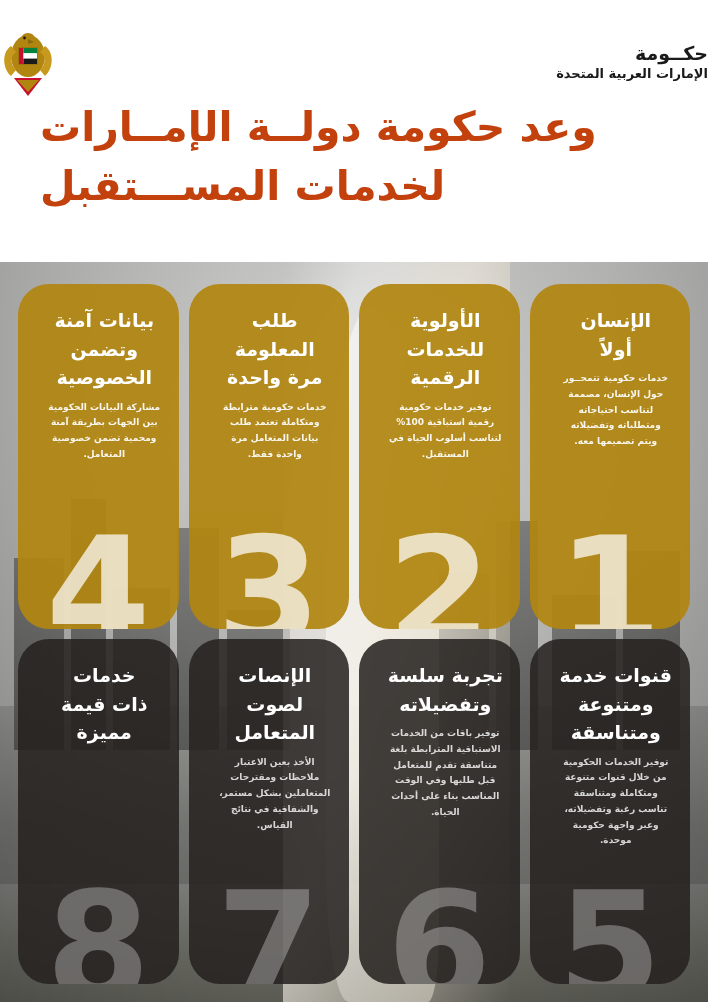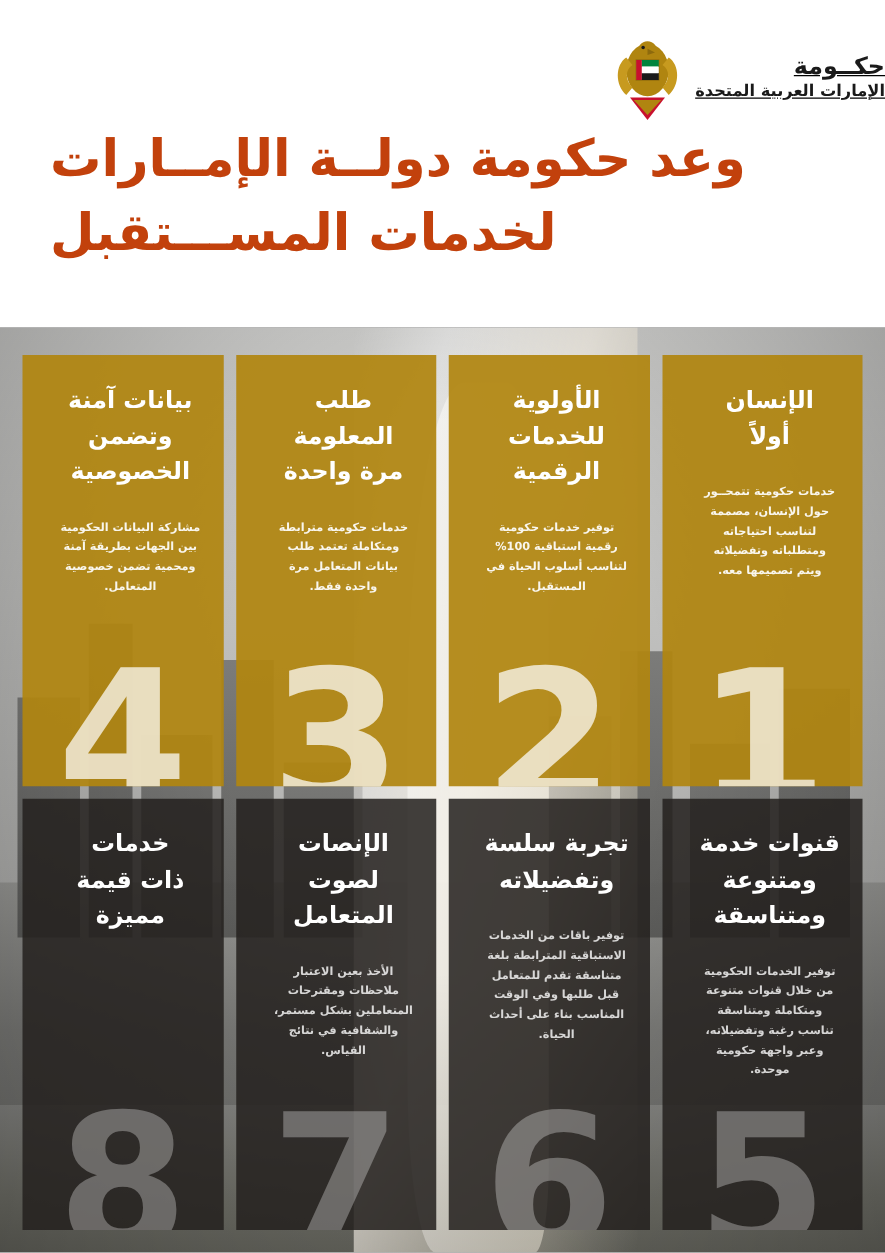--- a/index.html
+++ b/index.html
@@ -19,24 +19,23 @@
   .header {
     position: absolute;
     top: 0; left: 0; right: 0;
     height: 262px;
     background: #ffffff;
   }
   .emblem-row {
     display: flex;
     flex-direction: row;
     align-items: center;
-    justify-content: flex-start;
+    justify-content: space-between;
     gap: 10px;
     padding-top: 26px;
-    text-decoration: underline;
   }
   .emblem {
     width: 56px; height: 72px;
     display: block;
   }
   .emblem-text {
     text-align: right;
     line-height: 1.25;
   }
   .emblem-text .line1 {
@@ -123,40 +122,41 @@
     direction: rtl;
   }
   .card {
     position: relative;
     overflow: hidden;
     padding: 22px 16px 10px 28px;
     display: flex;
     flex-direction: column;
     align-items: center;
     text-align: center;
+    border-radius: 31px;
   }
   .card.gold {
     background: rgba(176,133,16,0.93);
   }
   .card.dark {
     background: rgba(36,33,30,0.86);
   }
   .card-title {
     position: relative;
     z-index: 2;
     color: #ffffff;
     font-weight: bold;
     font-size: 19px;
     line-height: 1.5;
     letter-spacing: 0.2px;
   }
   .card-desc {
     position: relative;
     z-index: 2;
-    margin-top: 24px;
+    margin-top: 8px;
     color: rgba(255,255,255,0.92);
     font-size: 9px;
     line-height: 1.75;
     font-weight: bold;
     padding: 0 2px;
   }
   .card.dark .card-desc { color: rgba(255,255,255,0.80); }
   .card-num {
     position: absolute;
     z-index: 1;

